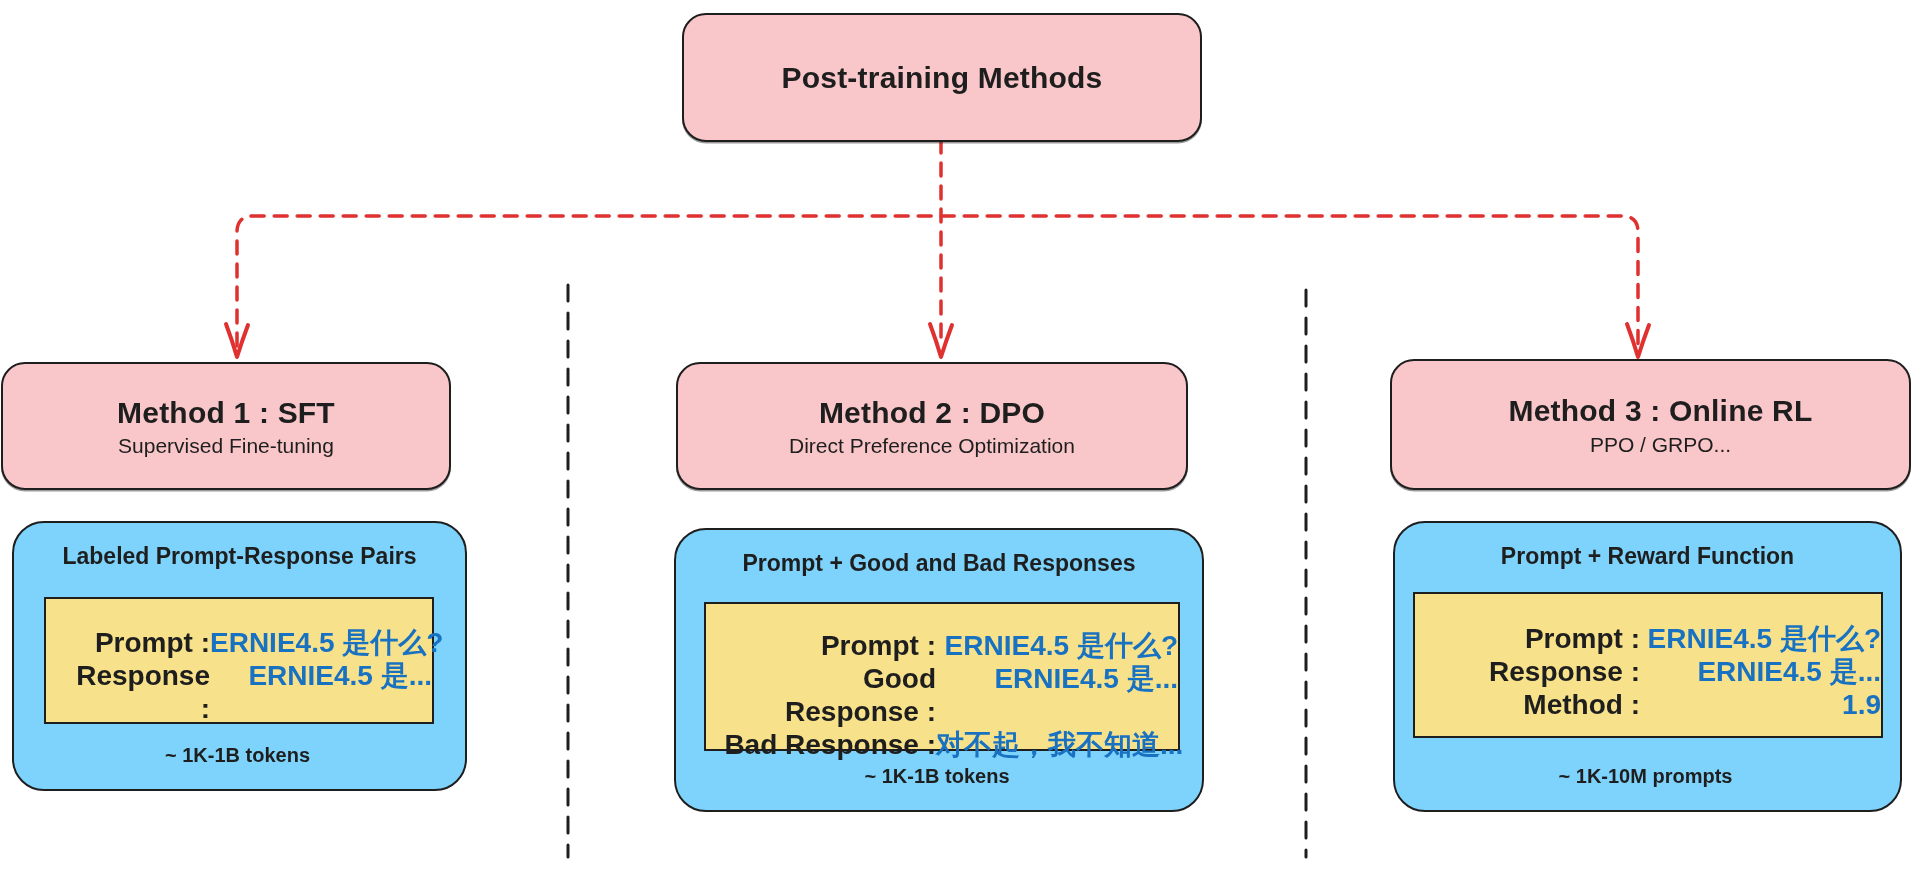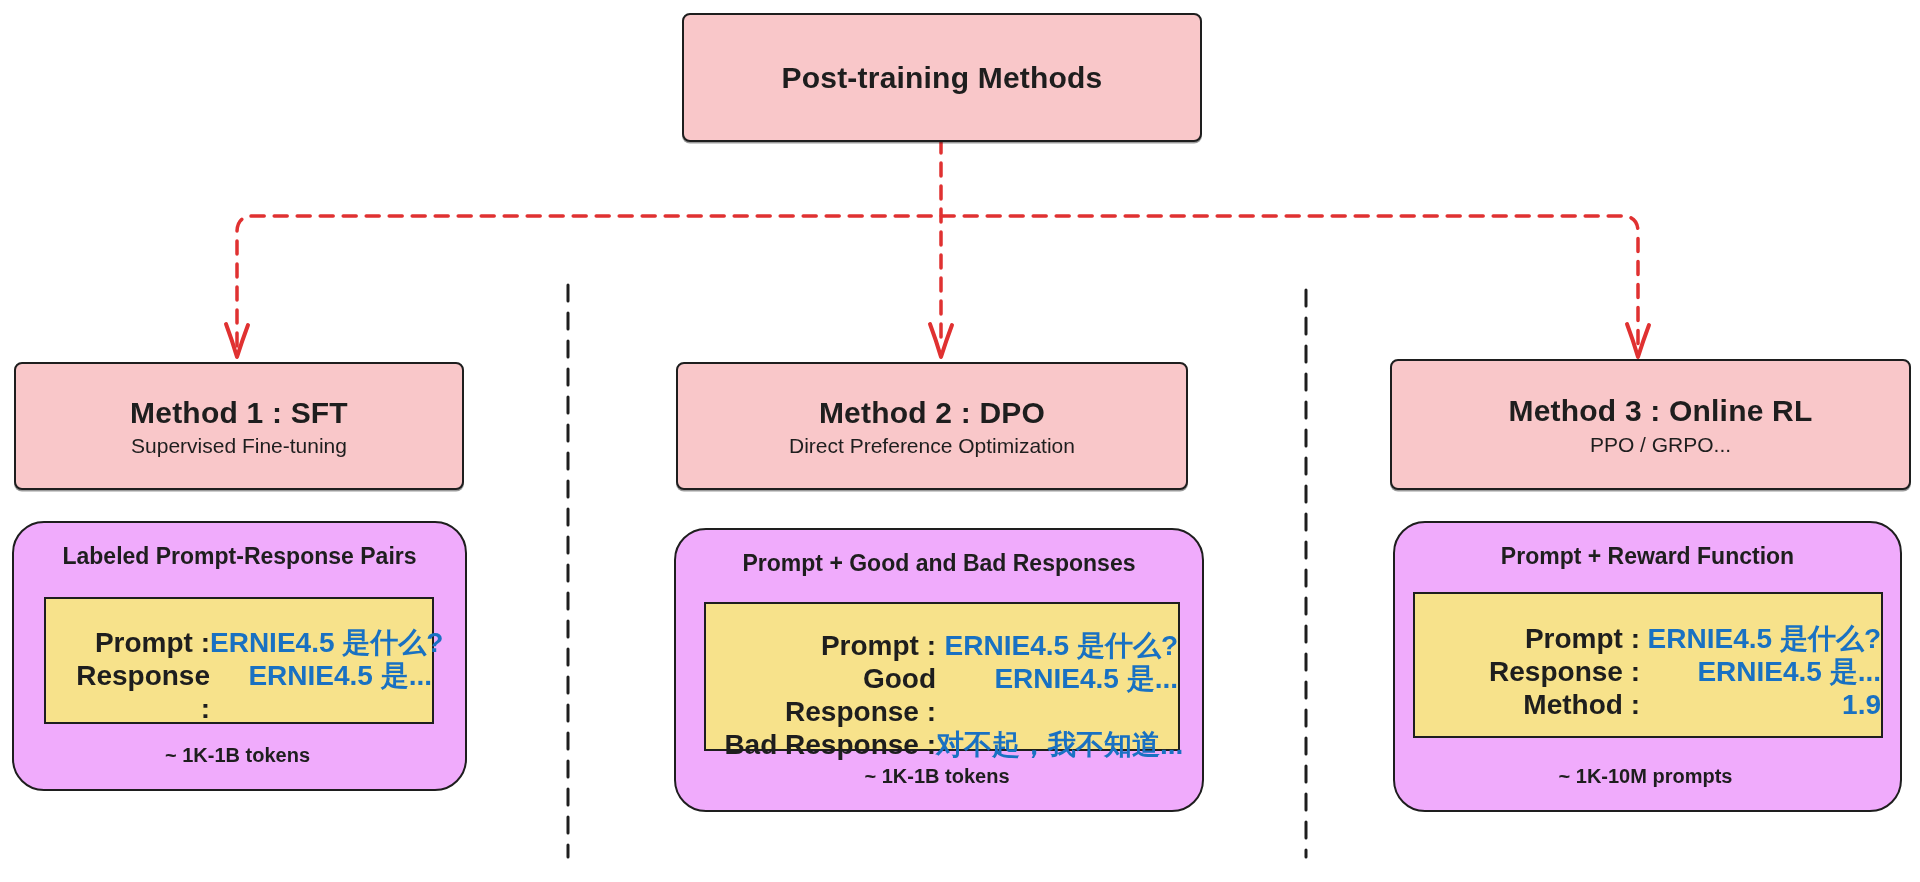--- a/index.html
+++ b/index.html
@@ -20,31 +20,31 @@
     background:#ffffff;
     overflow:hidden;
   }
   .abs{position:absolute;}
   svg.overlay{position:absolute;left:0;top:0;width:1920px;height:882px;pointer-events:none;}
 
   
   .pink-box{
     background:var(--pink);
     border:2.5px solid var(--ink);
-    border-radius:8px;
+    border-radius:24px;
     box-shadow:0 1.5px 0 rgba(30,30,30,.45);
     display:flex;flex-direction:column;align-items:center;justify-content:center;
     text-align:center;
   }
   .pink-box .title{font-size:30px;font-weight:700;letter-spacing:.2px;line-height:1.25;}
   .pink-box .subtitle{font-size:21px;font-weight:500;margin-top:3px;}
 
   
   .card{
-    background:#f0abfc;
+    background:#7dd3fc;
     border:2.5px solid var(--ink);
     border-radius:32px;
   }
   .card .card-title{
     position:absolute;left:0;right:0;top:20px;
     text-align:center;font-size:23px;font-weight:700;
   }
   .example{
     position:absolute;
     background:var(--yellow);
@@ -60,21 +60,21 @@
   .row .lbl{color:var(--ink);}
   .row .val{color:var(--blue);white-space:nowrap;}
   .footer-note{
     position:absolute;left:0;right:4px;bottom:22px;
     text-align:center;font-size:20px;font-weight:600;
   }
 
   
   #root-box{left:682px;top:13px;width:516px;height:125px;}
 
-  #m1-header{left:14px;top:362px;width:446px;height:124px;}
+  #m1-header{left:1px;top:362px;width:446px;height:124px;}
   #m1-card{left:12px;top:521px;width:451px;height:266px;}
   #m1-example{left:30px;top:74px;width:390px;height:127px;padding:27px 0 0 18px;}
   #m1-example .row{grid-template-columns:146px 1fr;}
 
   #m2-header{left:676px;top:362px;width:508px;height:124px;}
   #m2-card{left:674px;top:528px;width:526px;height:280px;}
   #m2-example{left:28px;top:72px;width:476px;height:149px;padding:25px 0 0 18px;}
   #m2-example .row{grid-template-columns:212px 1fr;}
 
   #m3-header{left:1390px;top:359px;width:497px;height:127px;padding-left:20px;}

